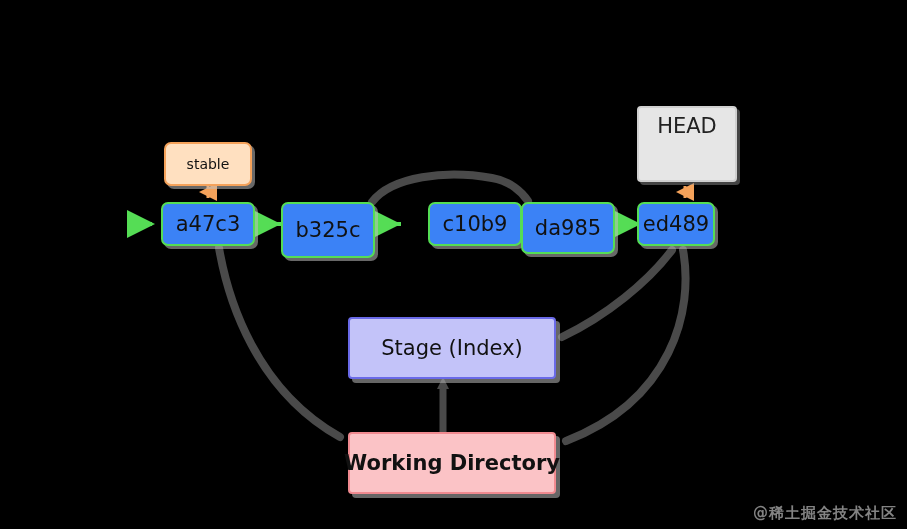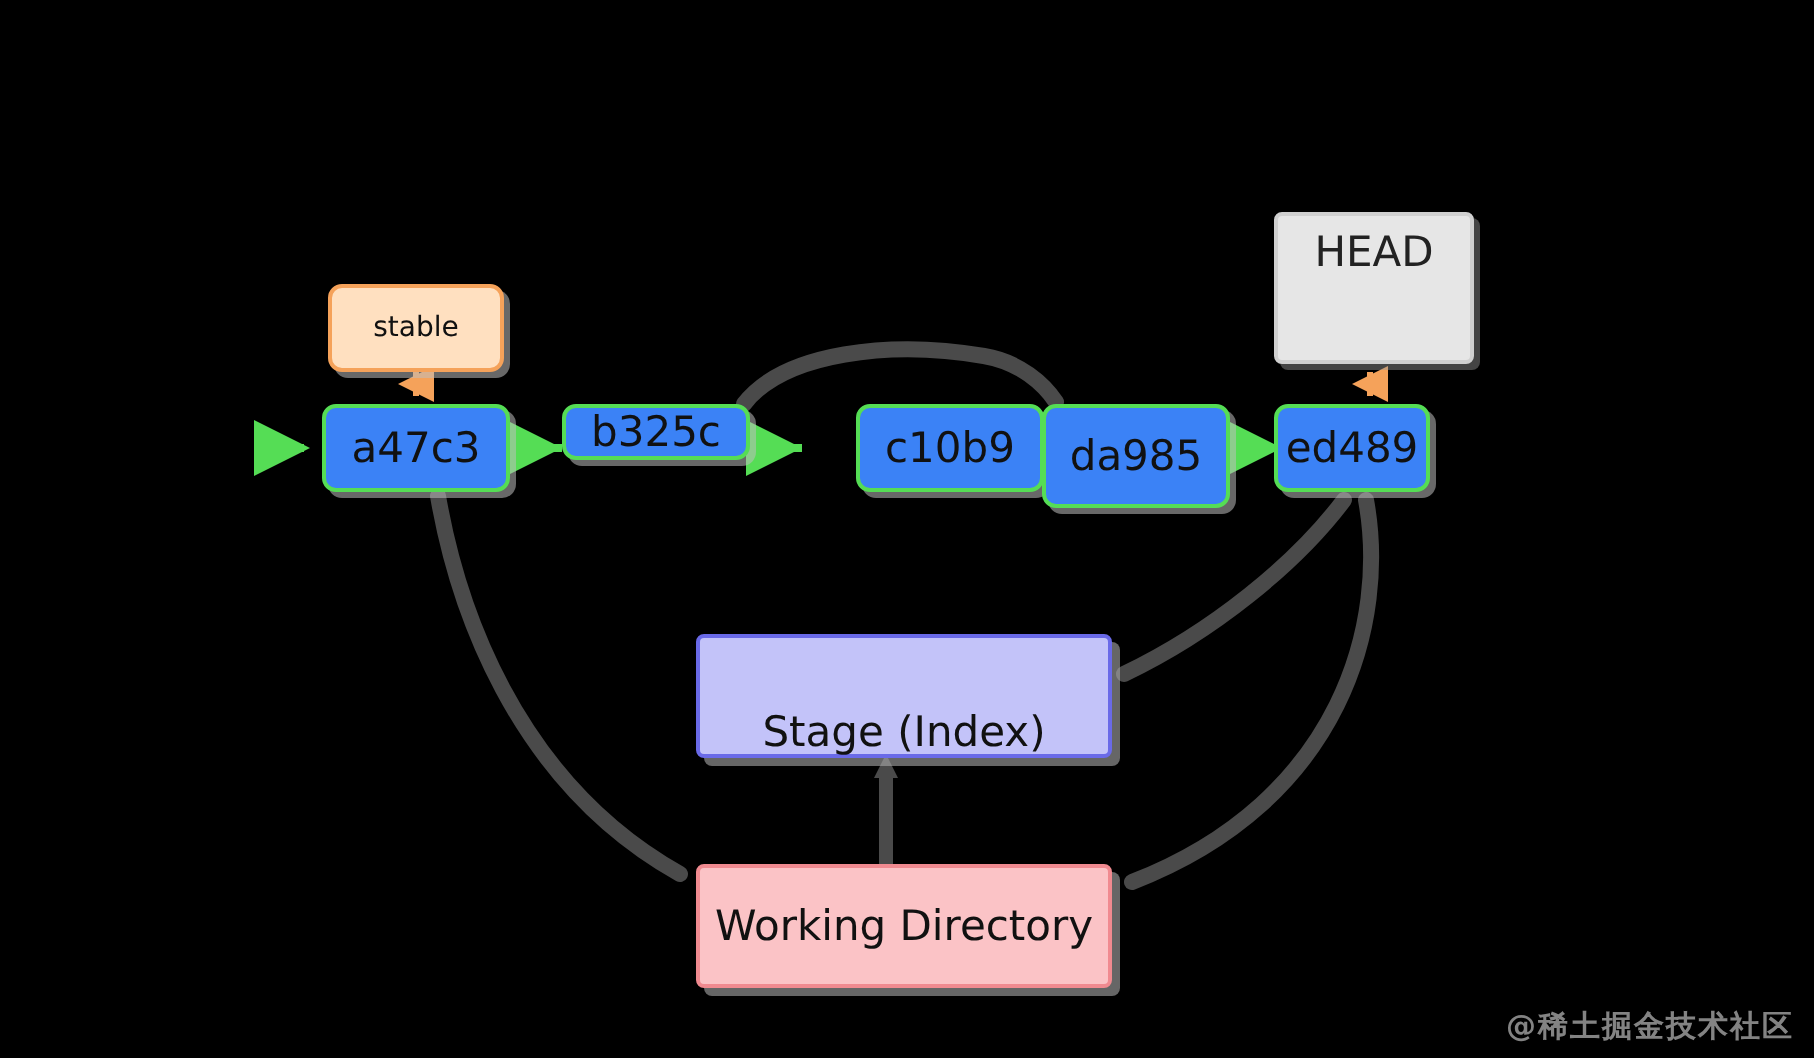--- a/index.html
+++ b/index.html
@@ -148,39 +148,39 @@
 
   <div class="node ref" style="left:164px;top:142px;width:88px;height:44px;">
     <span>stable</span>
   </div>
 
 
   <div class="node commit" style="left:161px;top:202px;width:94px;height:44px;">
     <span>a47c3</span>
   </div>
 
-  <div class="node commit" style="left:281px;top:202px;width:94px;height:28px;">
+  <div class="node commit" style="left:281px;top:202px;width:94px;height:56px;">
     <span>b325c</span>
   </div>
 
   <div class="node commit" style="left:408px;top:202px;width:94px;height:44px;margin-left:20px;">
     <span>c10b9</span>
   </div>
 
   <div class="node commit" style="left:521px;top:202px;width:94px;height:52px;">
     <span>da985</span>
   </div>
 
   <div class="node commit" style="left:637px;top:202px;width:78px;height:44px;">
     <span>ed489</span>
   </div>
 
-  <div class="node stagebox" style="left:348px;top:317px;width:208px;height:62px;align-items:flex-end;">
+  <div class="node stagebox" style="left:348px;top:317px;width:208px;height:62px;">
     <span>Stage (Index)</span>
   </div>
 
-  <div class="node workbox" style="left:348px;top:432px;width:208px;height:62px;">
+  <div class="node workbox" style="left:348px;top:432px;width:208px;height:62px;font-weight:bold;">
     <span>Working Directory</span>
   </div>
 
   <div class="watermark">@稀土掘金技术社区</div>
 
 </div>
 
 </body></html>

